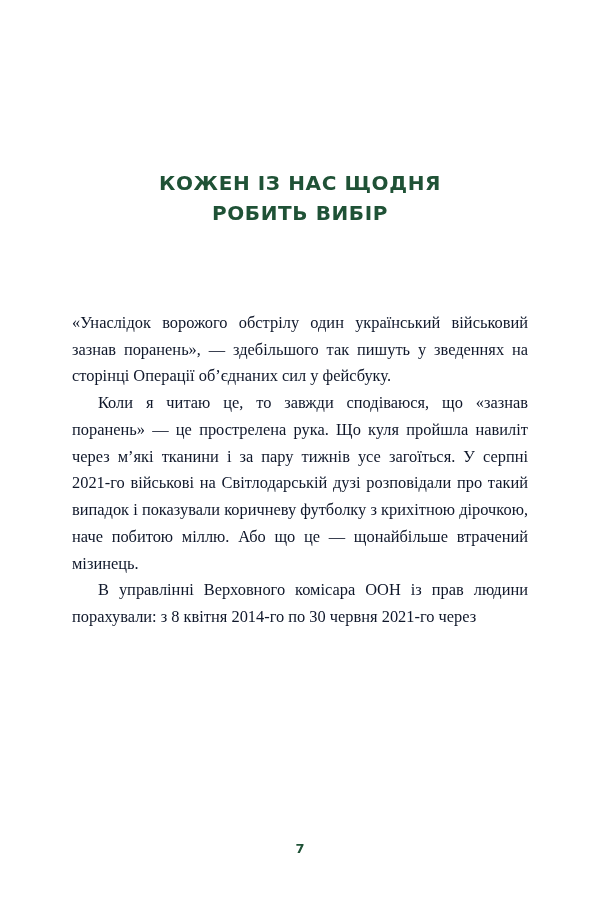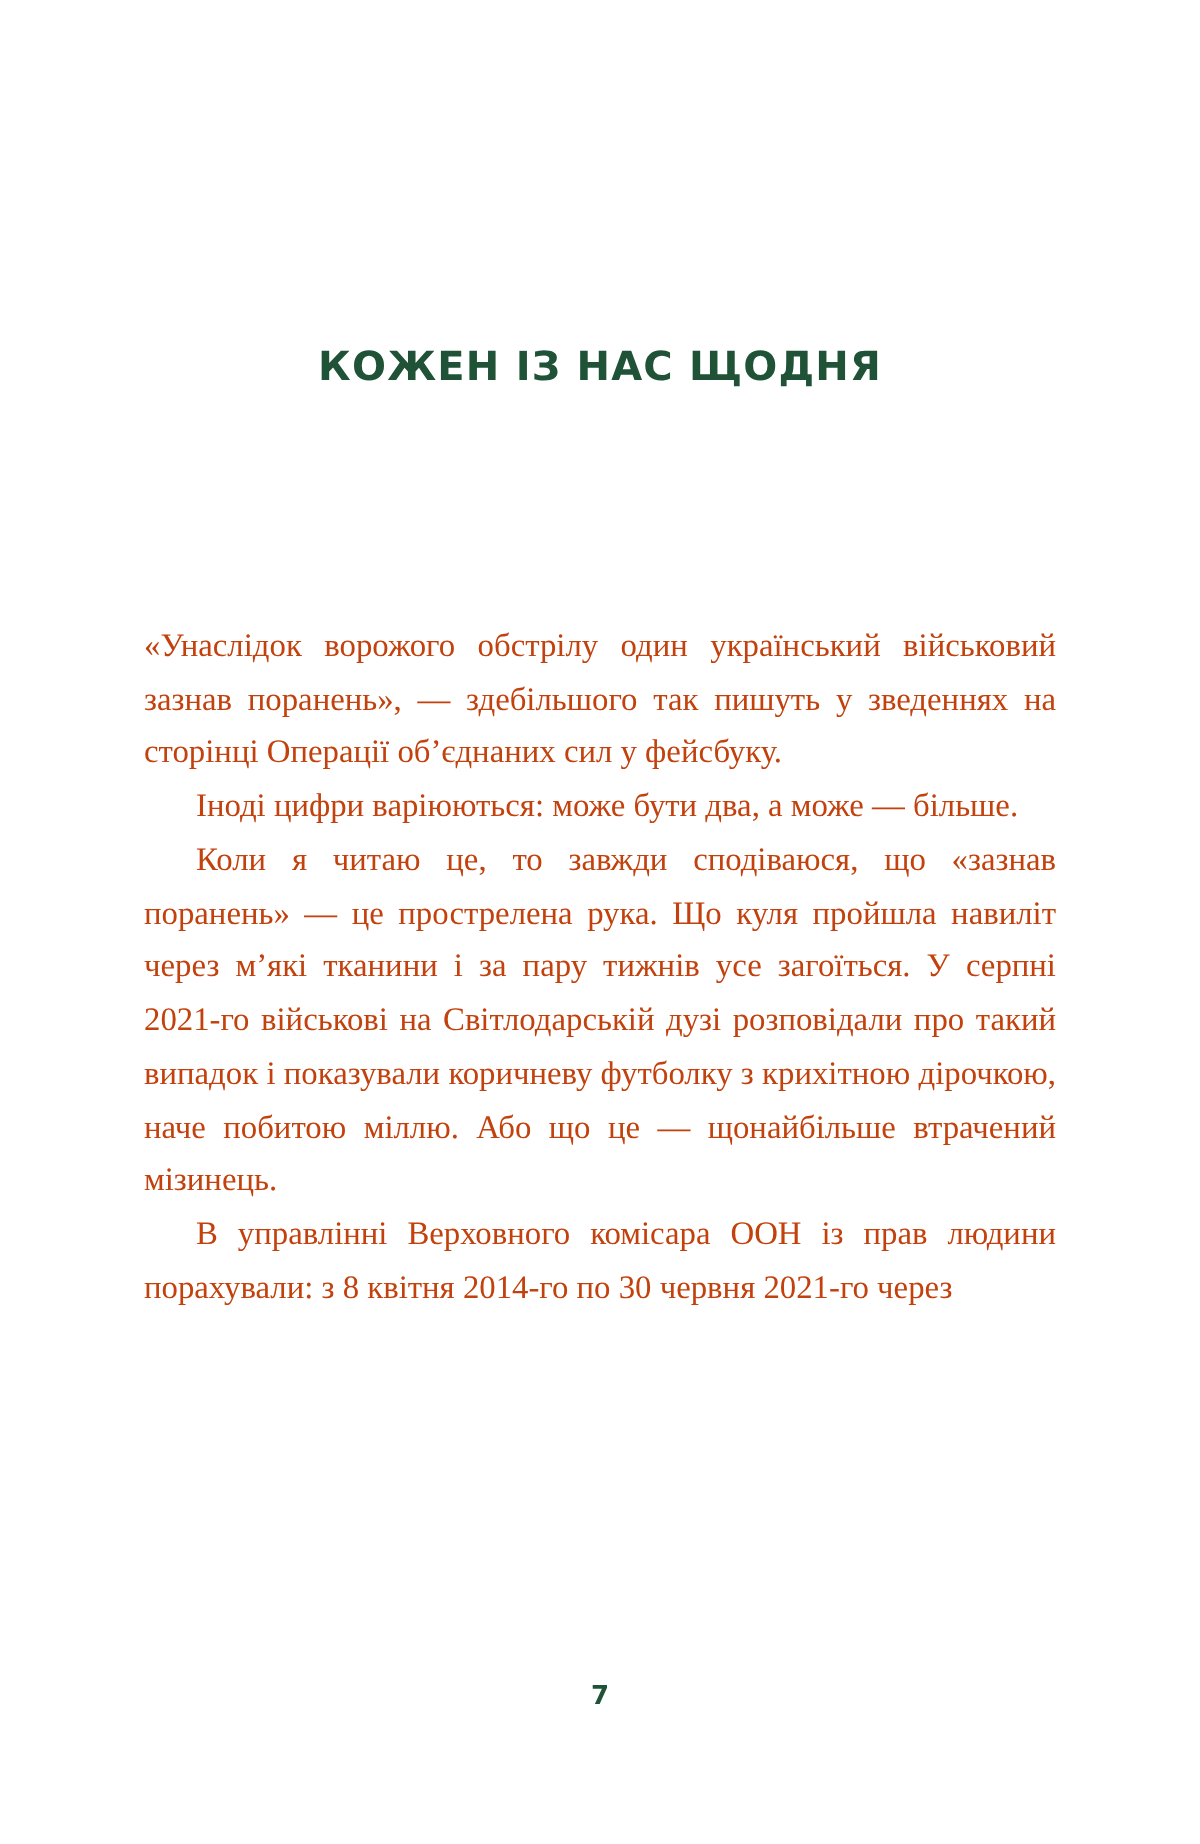--- a/index.html
+++ b/index.html
@@ -37,21 +37,21 @@
     display: block;
   }
   .body-text {
     position: absolute;
     left: 72px;
     top: 310px;
     width: 456px;
     font-size: 16.4px;
     line-height: 1.63;
     text-align: justify;
-    color: #c2410c;
+    color: #0f172a;
     hyphens: manual;
   }
   .body-text p {
     margin: 0;
   }
   .body-text p.indent {
     text-indent: 26px;
   }
   .folio {
     position: absolute;
@@ -65,24 +65,24 @@
     color: #1f5236;
   }
 </style>
 </head>
 <body>
 
 <div class="page">
 
   <div class="chapter-title">
     <span class="line">КОЖЕН ІЗ НАС ЩОДНЯ</span>
+    <span class="line">РОБИТЬ ВИБІР</span>
   </div>
 
   <div class="body-text">
     <p>«Унаслідок ворожого обстрілу один український військовий зазнав поранень», — здебільшого так пишуть у зведеннях на сторінці Операції об’єднаних сил у фейсбуку.</p>
-    <p class="indent">Іноді цифри варіюються: може бути два, а може — більше.</p>
     <p class="indent">Коли я читаю це, то завжди сподіваюся, що «зазнав поранень» — це прострелена рука. Що куля пройшла навиліт через м’які тканини і за пару тижнів усе загоїться. У серпні 2021-го військові на Світлодарській дузі розповідали про такий випадок і показували коричневу футболку з крихітною дірочкою, наче побитою міллю. Або що це — щонайбільше втрачений мізинець.</p>
     <p class="indent">В управлінні Верховного комісара ООН із прав людини порахували: з 8 квітня 2014-го по 30 червня 2021-го через</p>
   </div>
 
   <div class="folio">7</div>
 
 </div>
 
 </body></html>

